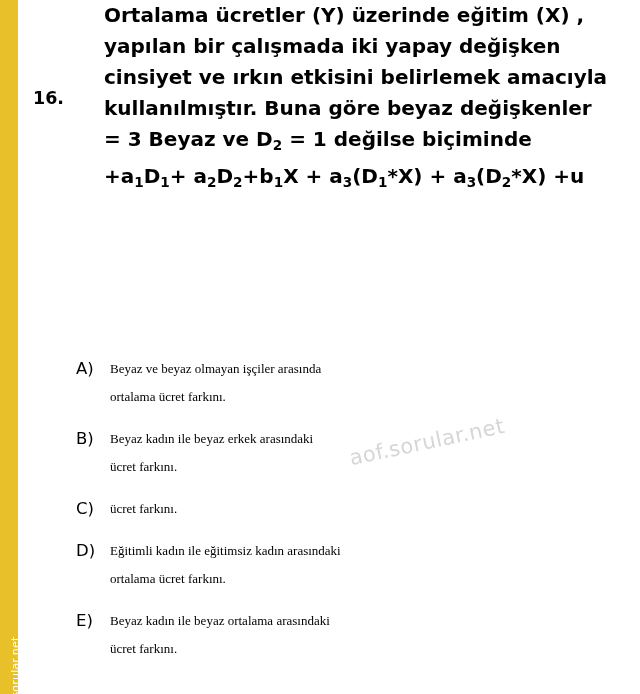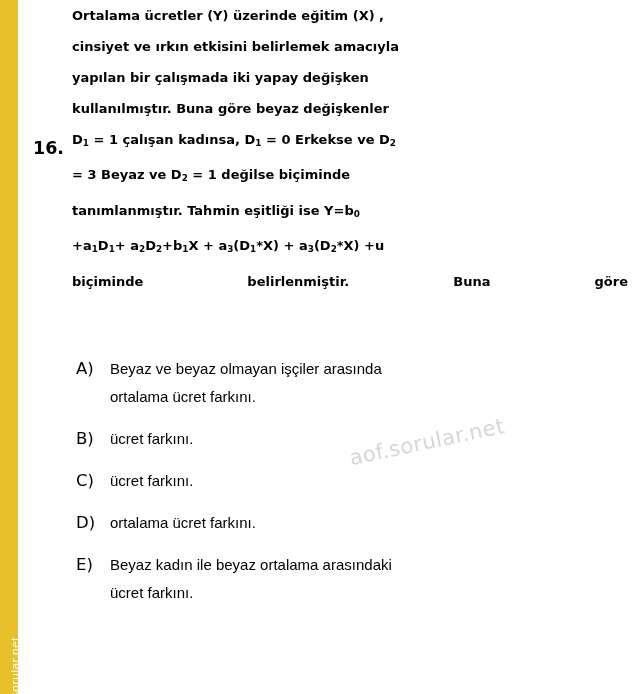--- a/index.html
+++ b/index.html
@@ -75,26 +75,27 @@
     flex: 0 0 36px;
     text-align: right;
     padding-right: 8px;
     font-size: 17.5px;
     font-weight: bold;
     line-height: 31px;
     font-family: "DejaVu Sans", sans-serif;
   }
   .q-body {
     flex: 1 1 auto;
-    font-size: 13px;
+    font-size: 20px;
     font-weight: bold;
     line-height: 31px;
     text-align: justify;
     text-justify: inter-word;
     font-family: "DejaVu Sans", sans-serif;
+    margin-left: 32px;
   }
   .q-body p {
     margin: 0;
   }
   sub {
     font-size: 0.68em;
     vertical-align: -0.28em;
   }
 
   
@@ -111,80 +112,79 @@
   }
   .opt-letter {
     width: 34px;
     flex: 0 0 34px;
     font-size: 16.5px;
     line-height: 28px;
     font-family: "DejaVu Sans", sans-serif;
   }
   .opt-text {
     flex: 1 1 auto;
-    font-size: 15px;
+    font-size: 13px;
     line-height: 28px;
     text-align: justify;
     text-justify: inter-word;
-    font-family: Liberation Sans, sans-serif;
+    font-family: Liberation Serif, serif;
   }
 </style>
 </head>
 <body>
 
 <div class="edge-strip">
   <div class="edge-label">aof.sorular.net</div>
 </div>
 
 <div class="page">
 
   <div class="watermark">aof.sorular.net</div>
 
   <div class="question">
     <div class="q-num">16.</div>
     <div class="q-body">
       <p><span>Ortalama ücretler (Y) üzerinde eğitim (X) ,</span></p>
+      <p><span>yapılan bir çalışmada iki yapay değişken</span></p>
       <p><span>cinsiyet ve ırkın etkisini belirlemek amacıyla</span></p>
-      <p><span>yapılan bir çalışmada iki yapay değişken</span></p>
       <p><span>kullanılmıştır. Buna göre beyaz değişkenler</span></p>
-      <p><span>D</span><sub>1</sub><span> = 1 çalışan kadınsa, D</span><sub>1</sub><span> = 0 Erkekse ve D</span><sub>2</sub></p>
       <p><span>= 3 Beyaz ve D</span><sub>2</sub><span> = 1 değilse biçiminde</span></p>
-      <p><span>tanımlanmıştır. Tahmin eşitliği ise Y=b</span><sub>0</sub></p>
       <p><span>+a</span><sub>1</sub><span>D</span><sub>1</sub><span>+ a</span><sub>2</sub><span>D</span><sub>2</sub><span>+b</span><sub>1</sub><span>X + a</span><sub>3</sub><span>(D</span><sub>1</sub><span>*X) + a</span><sub>3</sub><span>(D</span><sub>2</sub><span>*X) +u</span></p>
-      <p><span style="display:inline-block;width:100%;text-align:justify;text-align-last:justify;">biçiminde belirlenmiştir. Buna göre</span></p>
     </div>
   </div>
 
   <div class="options">
 
     <div class="option">
       <div class="opt-letter">A)</div>
       <div class="opt-text">
         <div>Beyaz ve beyaz olmayan işçiler arasında</div>
         <div class="nojust">ortalama ücret farkını.</div>
       </div>
     </div>
 
     <div class="option">
       <div class="opt-letter">B)</div>
       <div class="opt-text">
+        <div>Beyaz kadın ile beyaz erkek arasındaki</div>
         <div class="nojust">ücret farkını.</div>
       </div>
     </div>
 
     <div class="option">
       <div class="opt-letter">C)</div>
       <div class="opt-text">
         <div class="nojust">ücret farkını.</div>
       </div>
     </div>
 
     <div class="option">
       <div class="opt-letter">D)</div>
       <div class="opt-text">
+        <div>Eğitimli kadın ile eğitimsiz kadın arasındaki</div>
         <div class="nojust">ortalama ücret farkını.</div>
       </div>
     </div>
 
     <div class="option">
       <div class="opt-letter">E)</div>
       <div class="opt-text">
         <div>Beyaz kadın ile beyaz ortalama arasındaki</div>
         <div class="nojust">ücret farkını.</div>
       </div>

